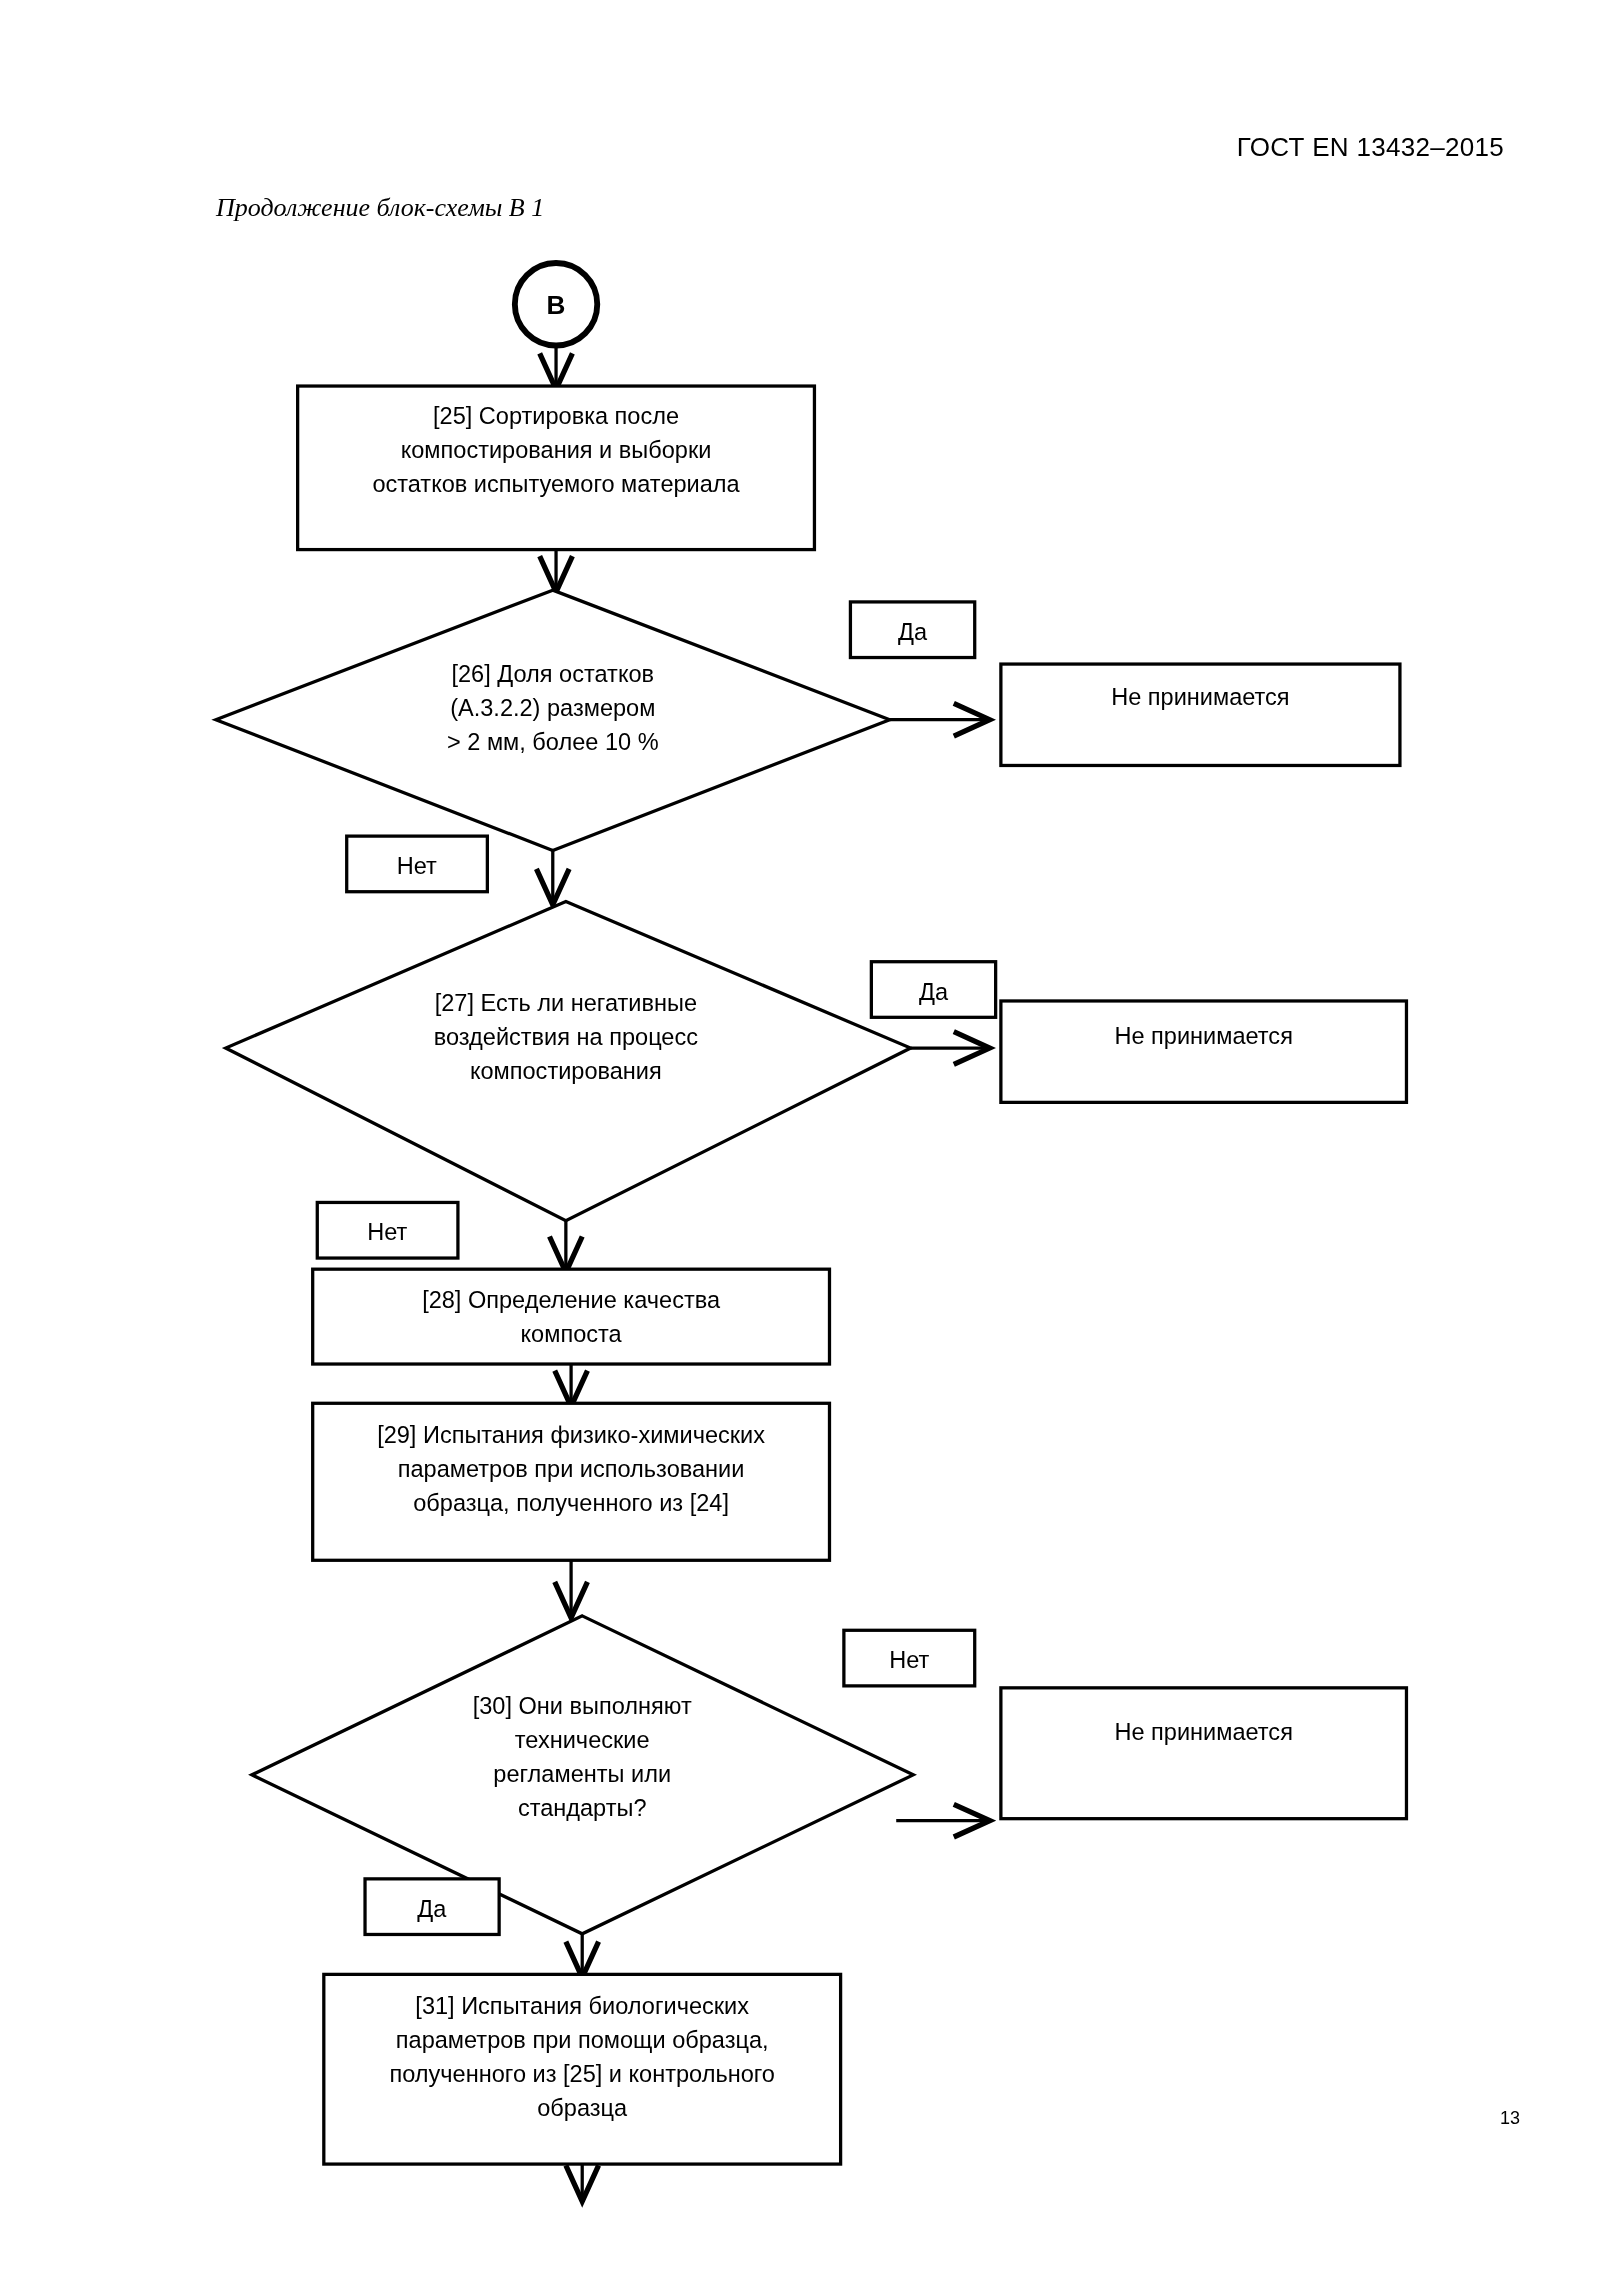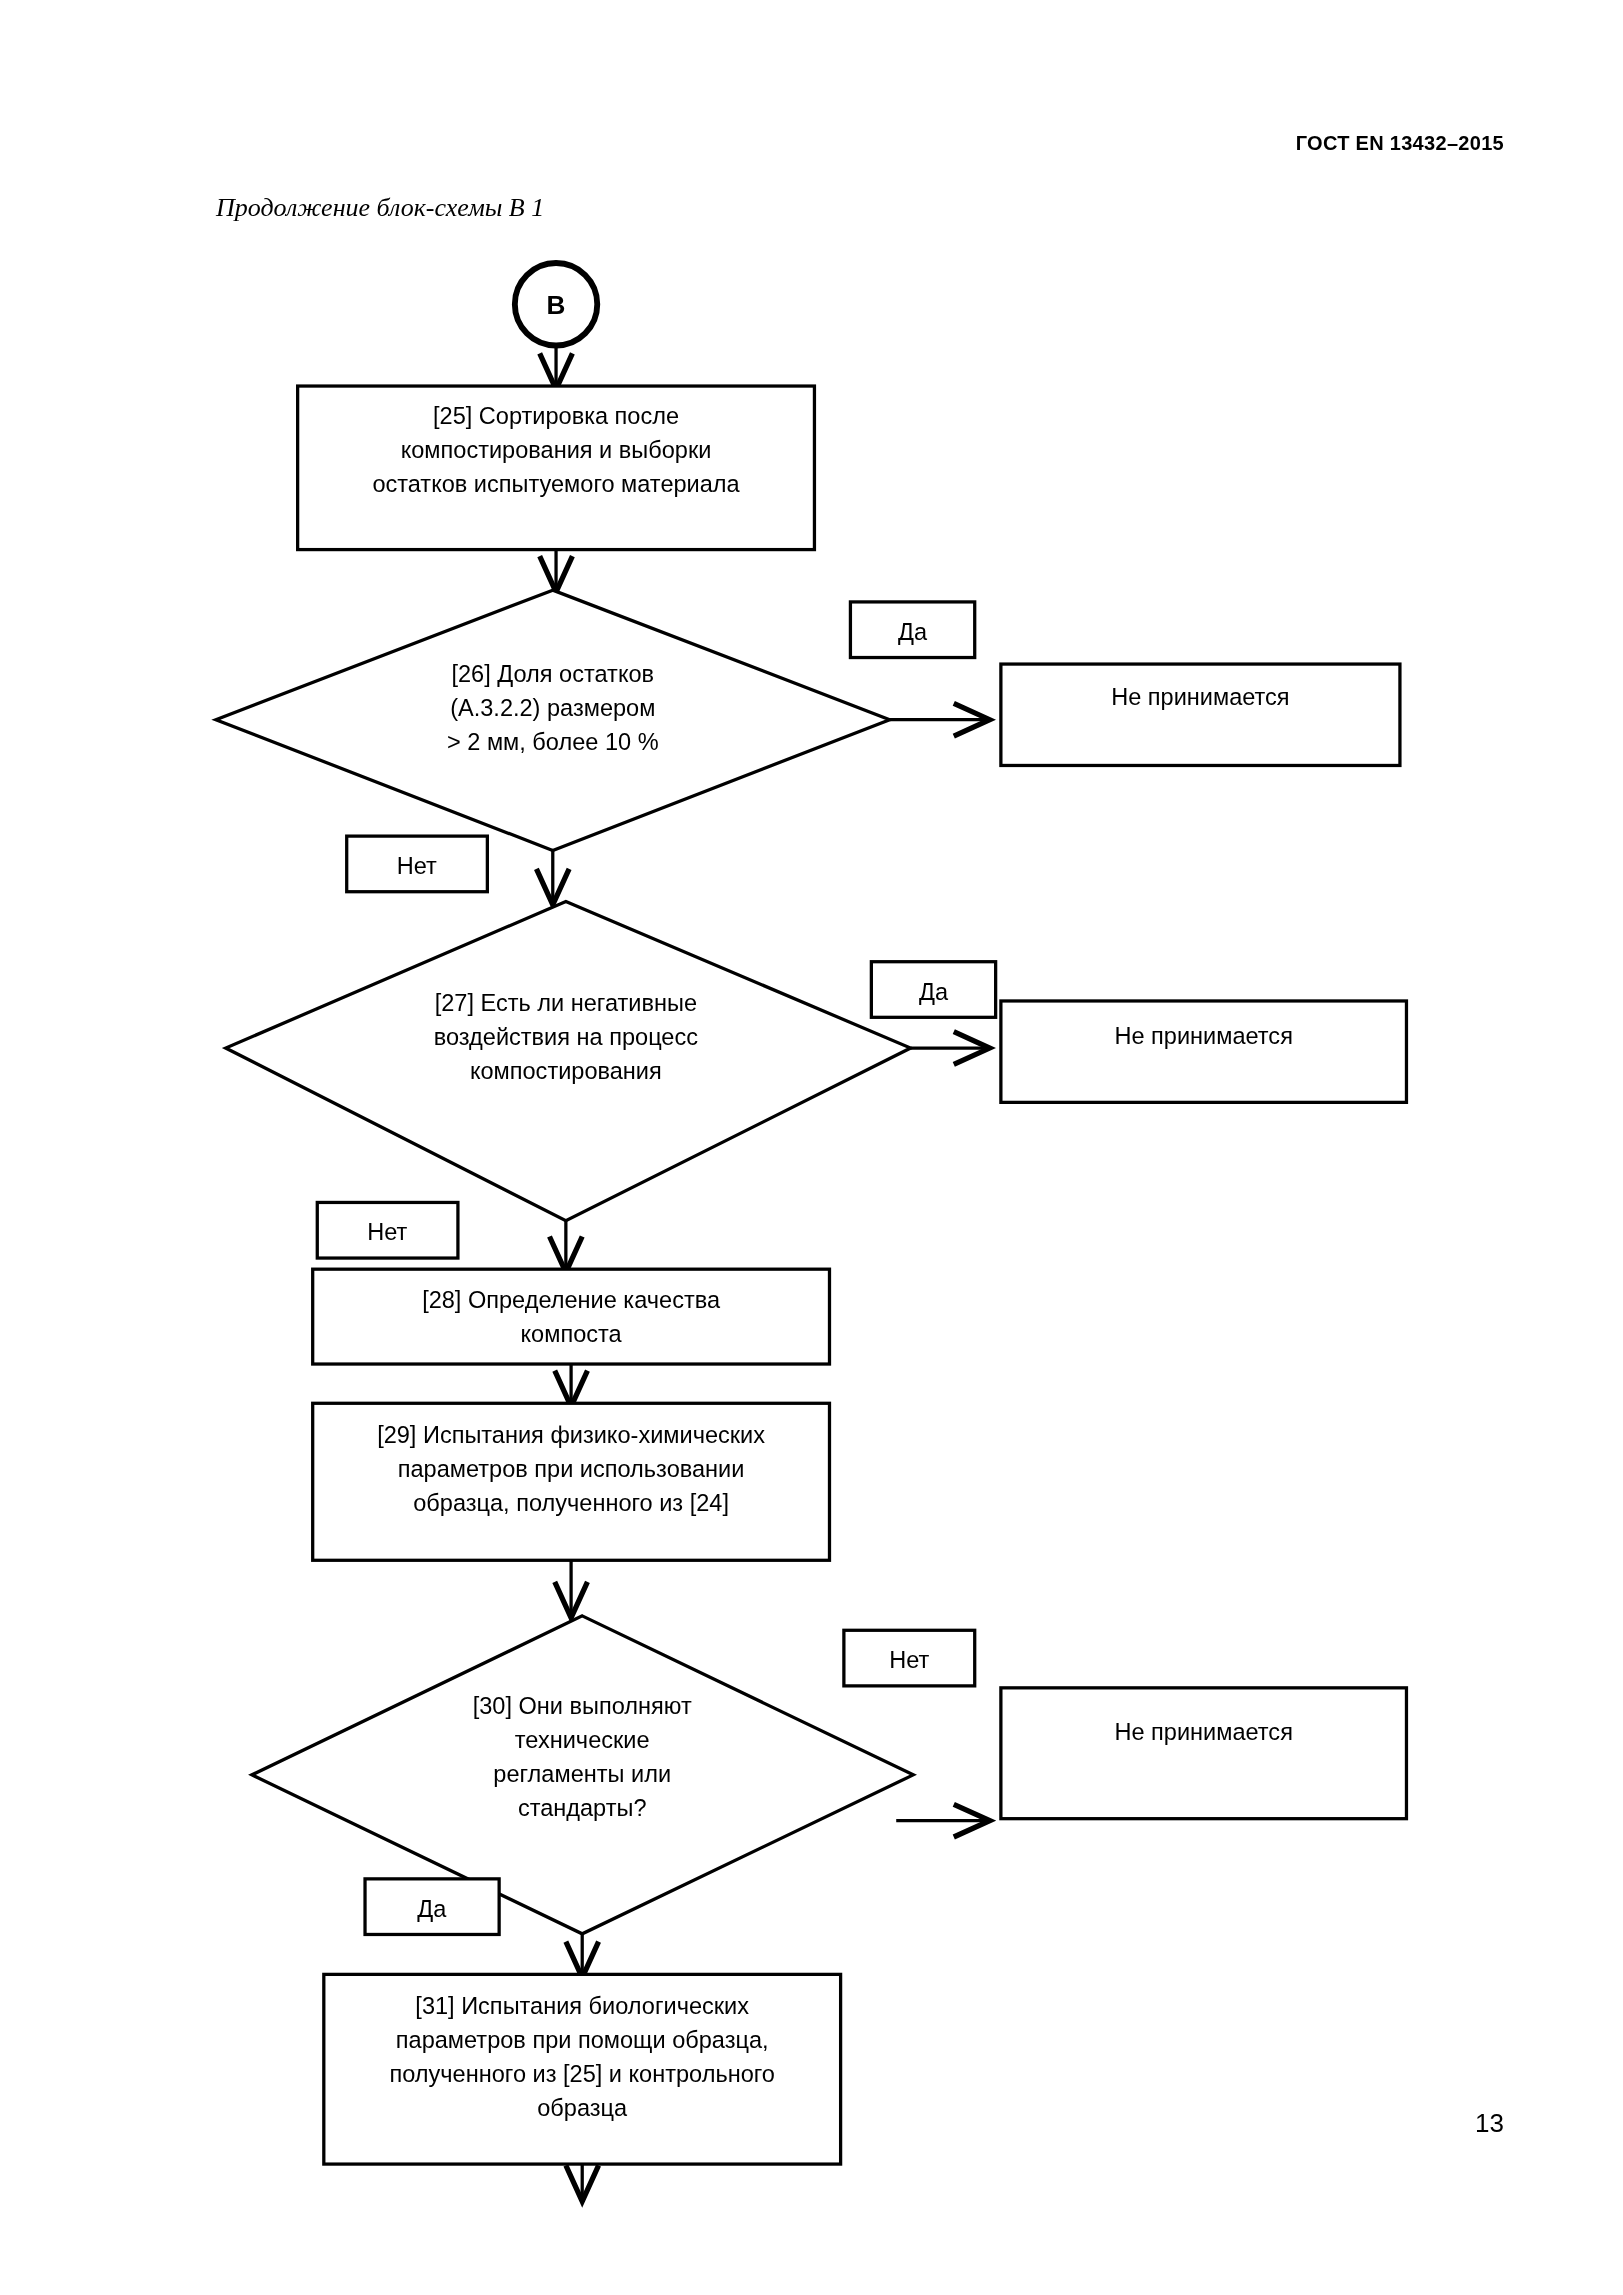--- a/index.html
+++ b/index.html
@@ -16,39 +16,39 @@
     overflow: hidden;
   }
   .page {
     position: absolute;
     inset: 0;
   }
   .doc-header {
     position: absolute;
     top: 132px;
     right: 119px;
-    font-size: 20px;
-    font-weight: bold;
+    font-size: 26px;
+    font-weight: normal;
     letter-spacing: 0.3px;
     white-space: nowrap;
   }
   .fig-caption {
     position: absolute;
     top: 193px;
     left: 216px;
     font-size: 26px;
     font-style: italic;
     white-space: nowrap;
     font-family: Liberation Serif, serif;
   }
   .page-number {
     position: absolute;
     top: 2108px;
-    right: 119px;
-    font-size: 26px;
+    right: 103px;
+    font-size: 18px;
   }
   svg.flow {
     position: absolute;
     top: 0;
     left: 0;
     width: 1623px;
     height: 2295px;
   }
   svg.flow text {
     font-family: "Liberation Sans", sans-serif;

